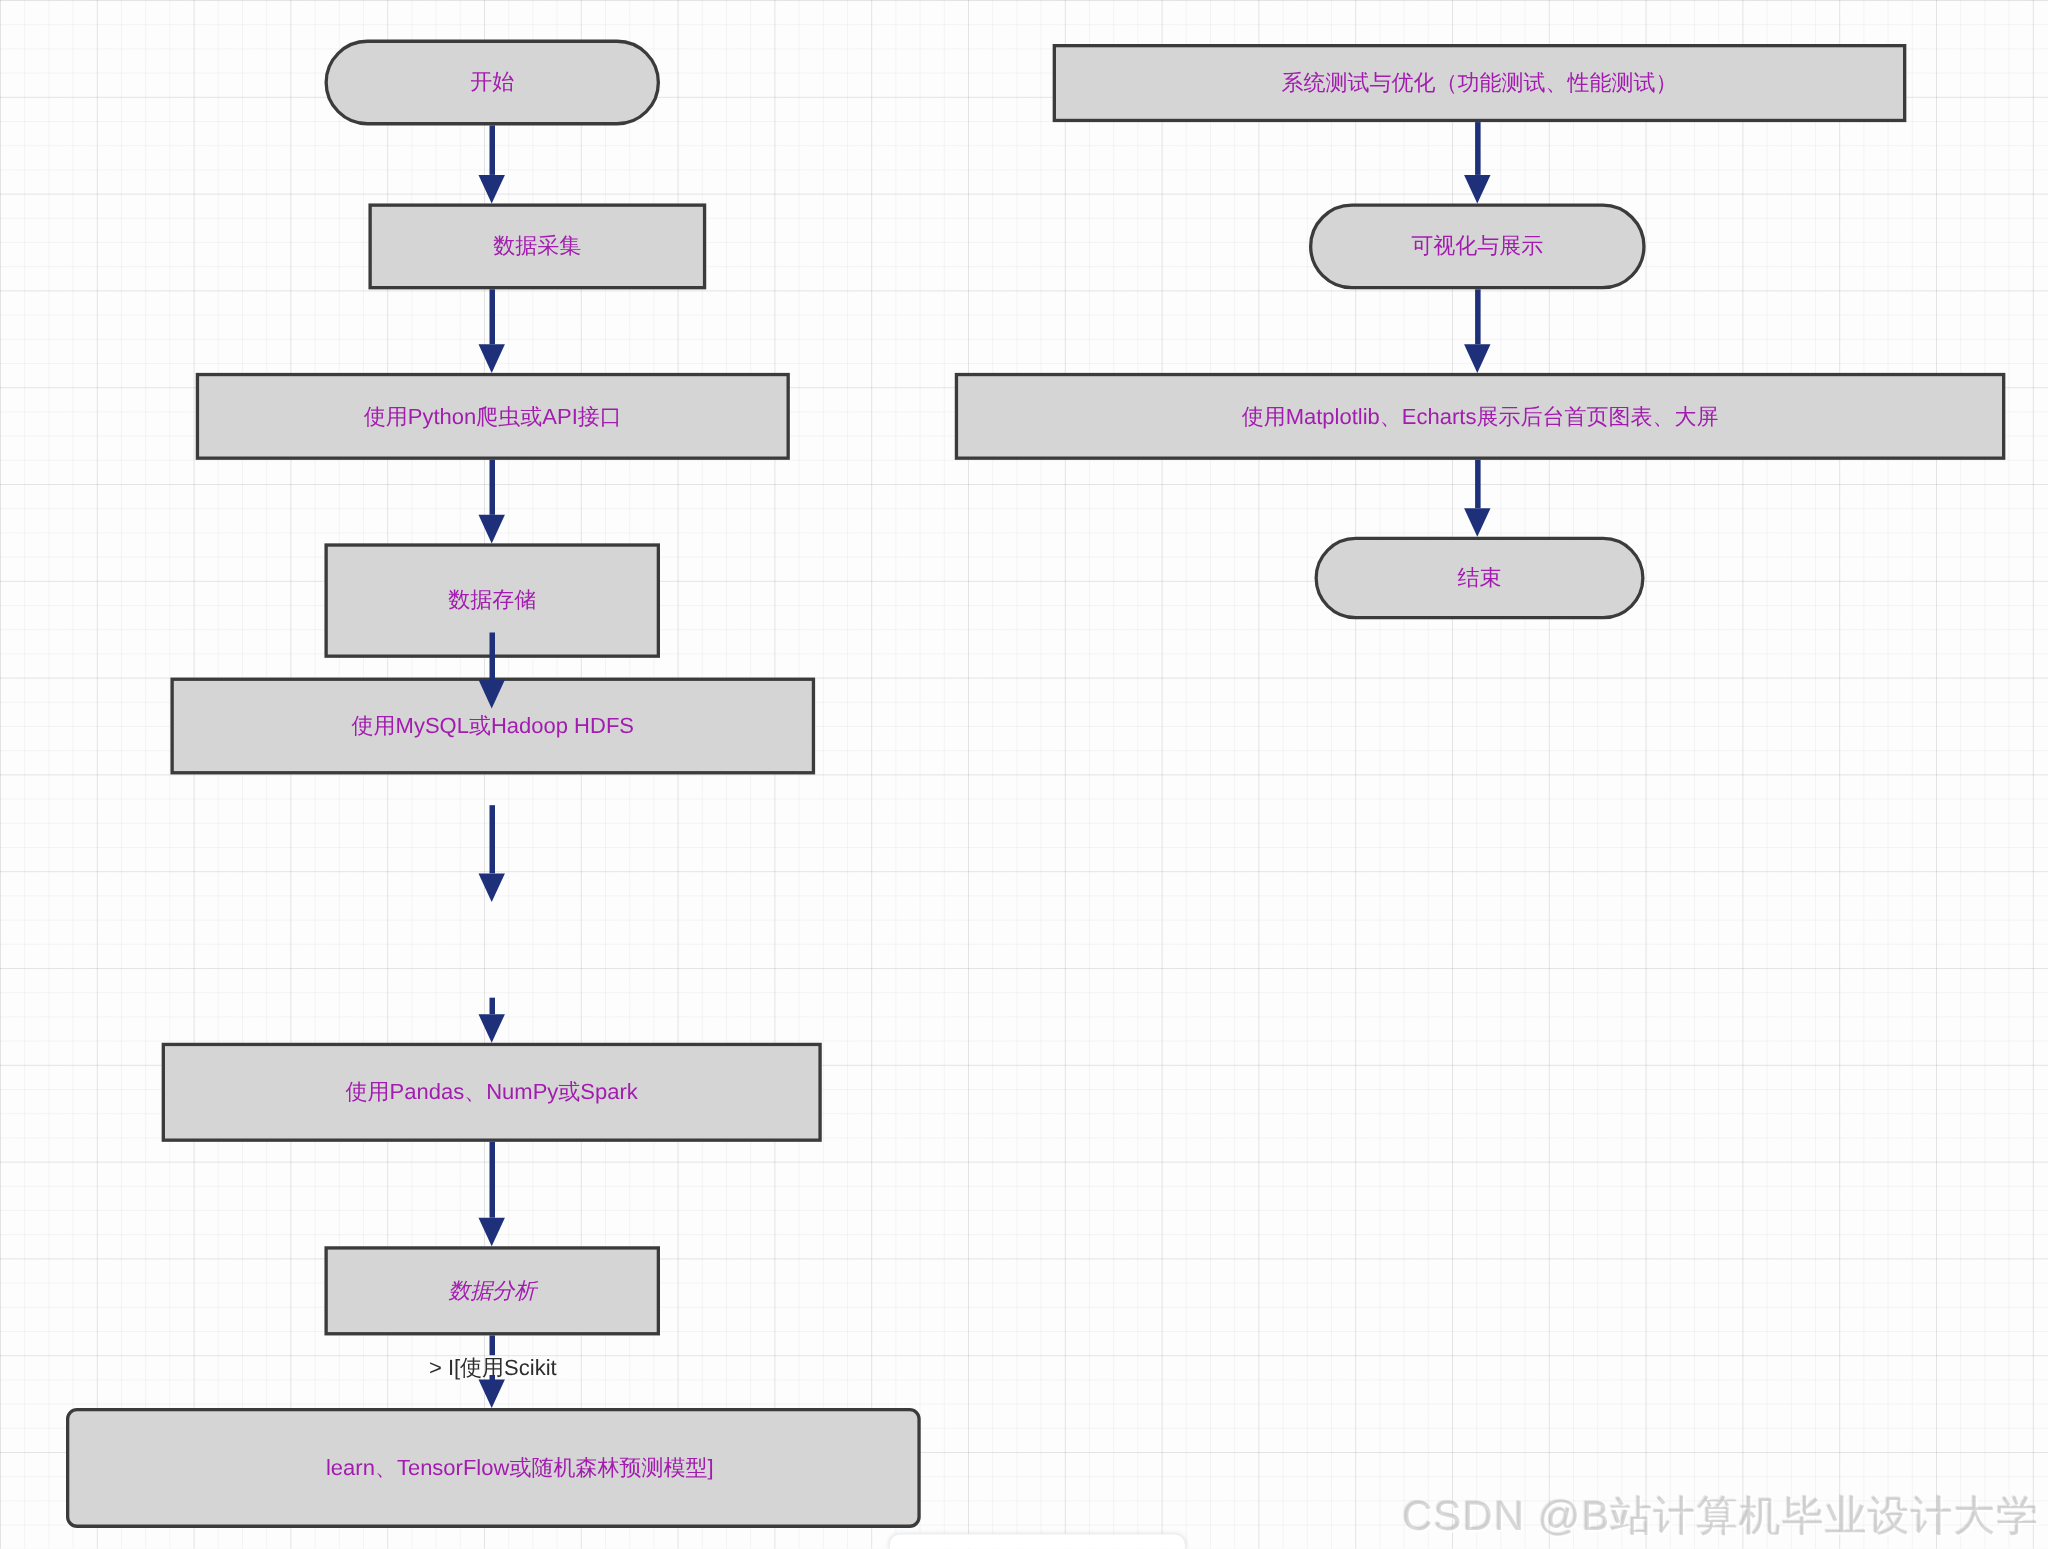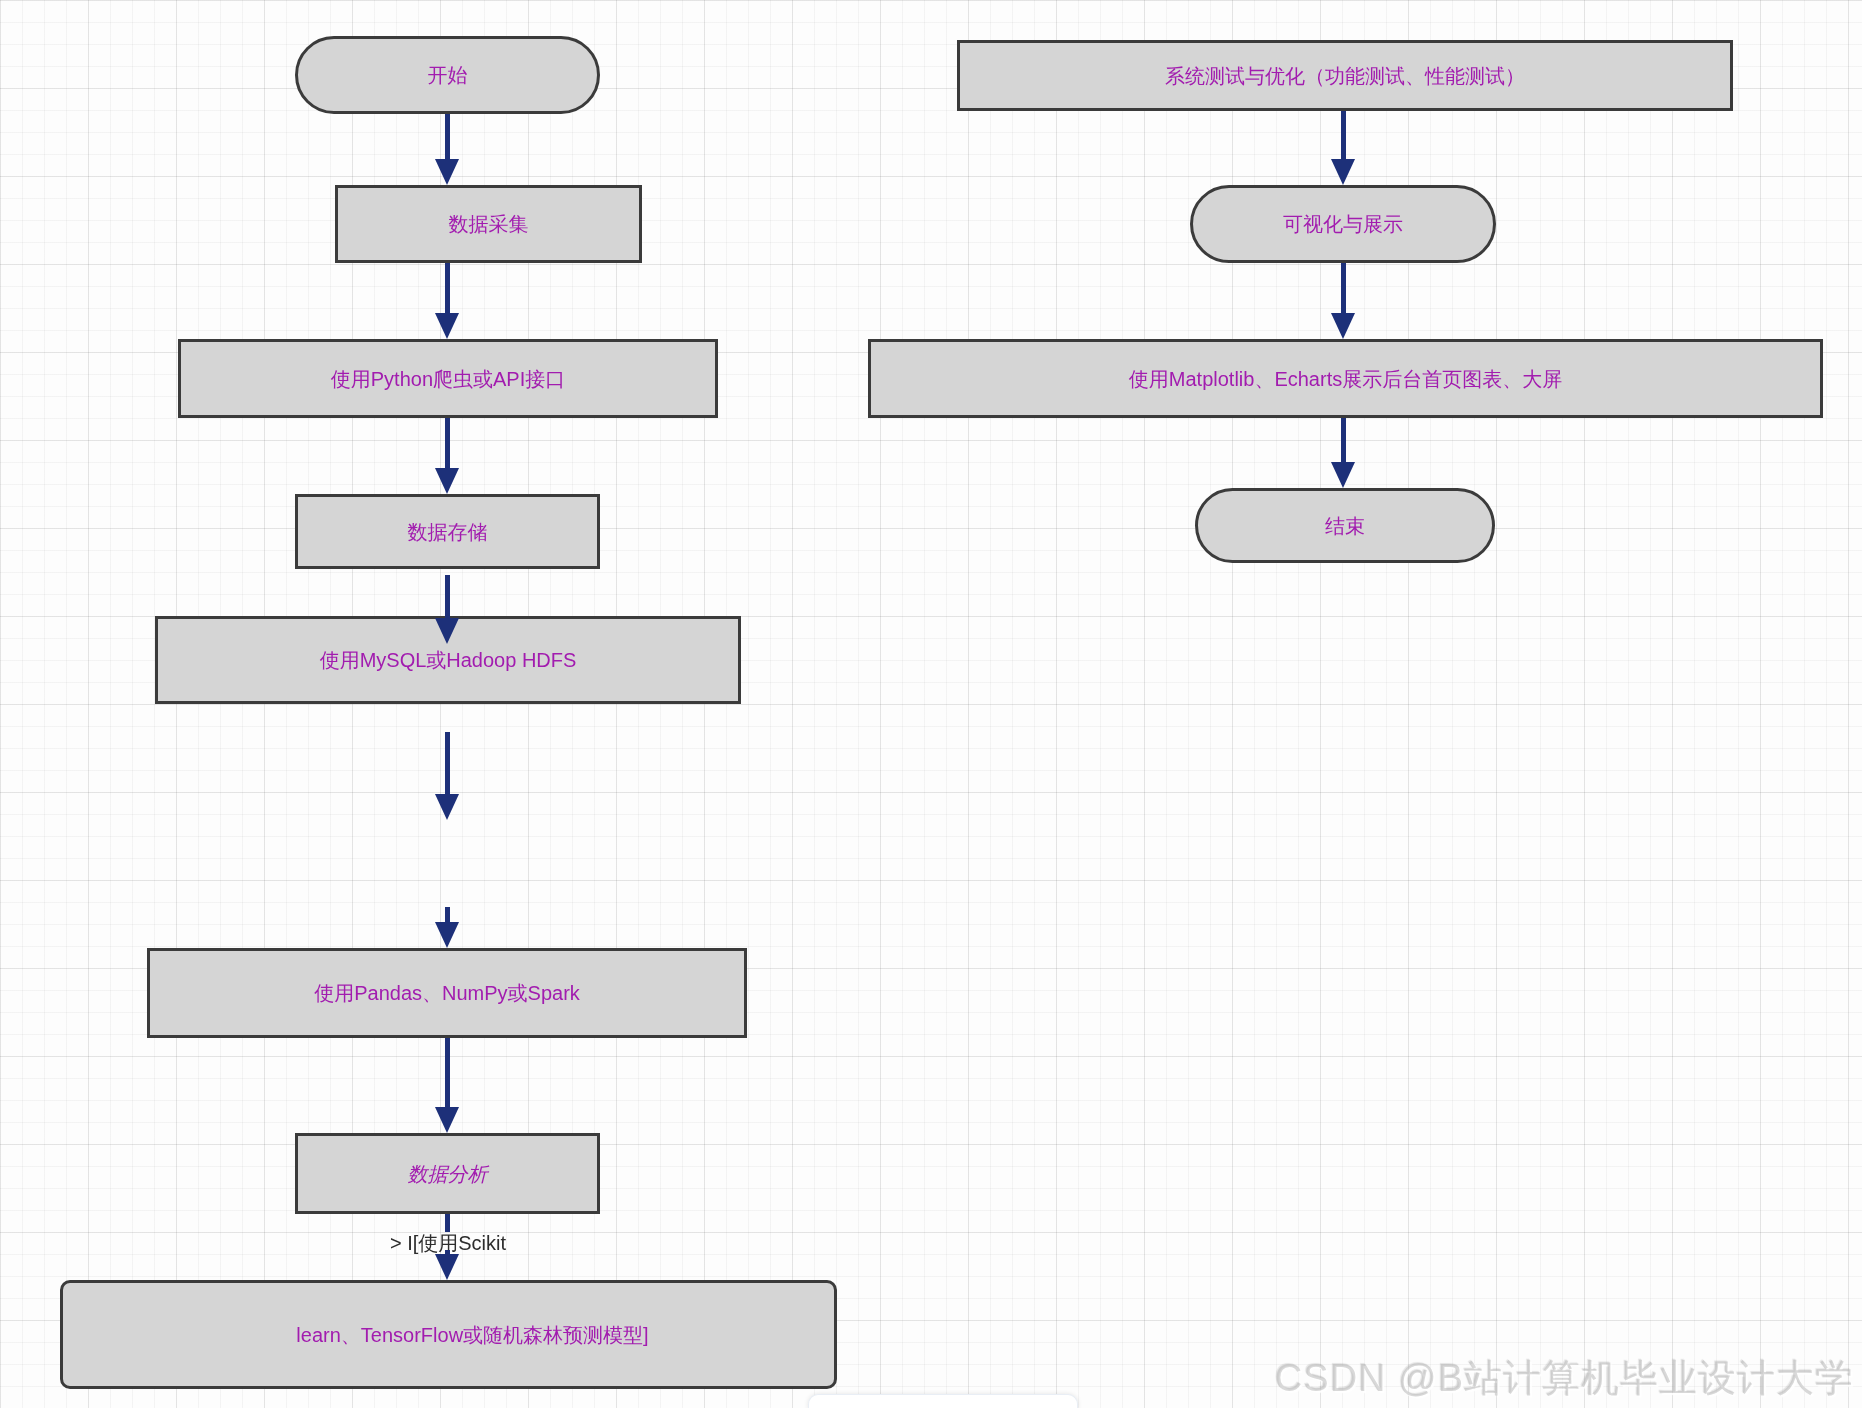--- a/index.html
+++ b/index.html
@@ -53,21 +53,21 @@
 <body>
 
 <div class="canvas">
 
   <div class="node stadium" style="left:295px;top:36px;width:305px;height:78px;">开始</div>
 
   <div class="node" style="left:295px;top:185px;width:307px;height:78px;margin-left:40px;">数据采集</div>
 
   <div class="node" style="left:178px;top:339px;width:540px;height:79px;">使用Python爬虫或API接口</div>
 
-  <div class="node" style="left:295px;top:494px;width:305px;height:75px;">数据存储</div>
+  <div class="node" style="left:295px;top:494px;width:305px;height:104px;">数据存储</div>
 
   <div class="node" style="left:155px;top:616px;width:586px;height:88px;">使用MySQL或Hadoop HDFS</div>
 
 
   <div class="node" style="left:147px;top:948px;width:600px;height:90px;">使用Pandas、NumPy或Spark</div>
 
   <div class="node" style="left:295px;top:1133px;width:305px;height:81px;font-style:italic;">数据分析</div>
 
   <div class="edge-label" style="left:448px;top:1230px;">&gt; I[使用Scikit</div>
 

